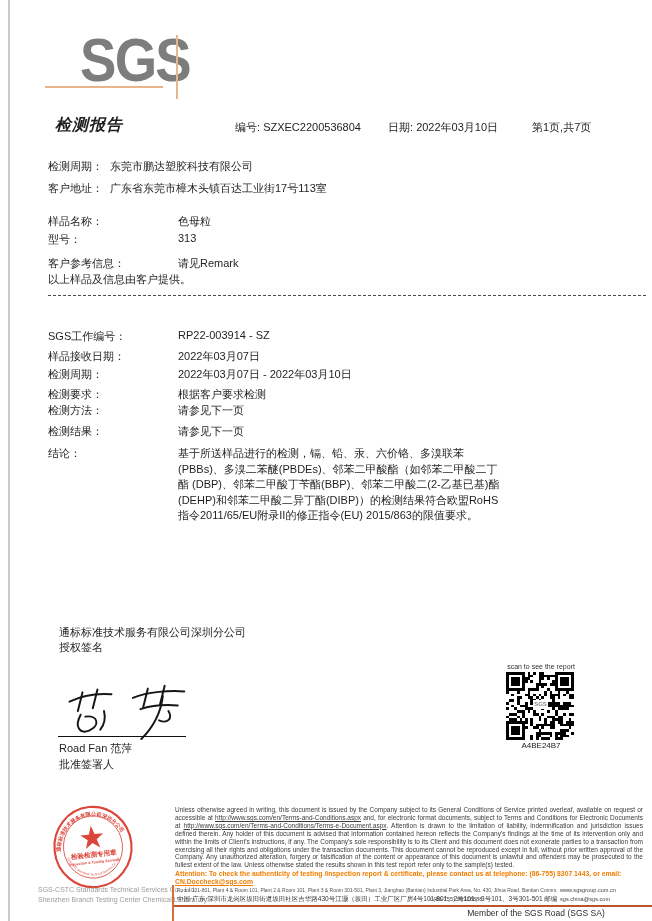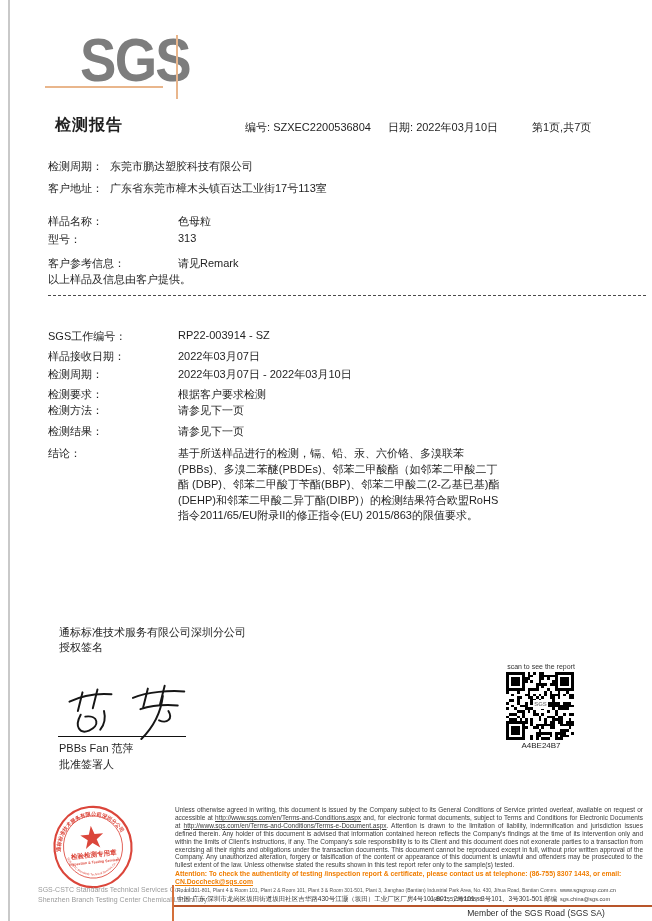--- a/index.html
+++ b/index.html
@@ -7,21 +7,21 @@
     position:relative;width:652px;height:921px;background:#ffffff;overflow:hidden;
     font-family:"Liberation Sans","DejaVu Sans",sans-serif;color:#1f1f1f;
   }
   .scan-edge{position:absolute;left:8px;top:0;width:2px;height:921px;background:#c9c9c9;}
   
   .logo-text{position:absolute;left:80px;top:30px;font-size:62px;line-height:60px;font-weight:bold;
     color:#7d7d7d;letter-spacing:-2px;transform:scaleX(.88);transform-origin:left top;}
   .logo-hline{position:absolute;left:45px;top:86px;width:118px;height:2px;background:#e9b68c;}
   .logo-vline{position:absolute;left:176px;top:35px;width:2px;height:64px;background:#e9b68c;}
   
-  .doc-title{position:absolute;left:55px;top:115px;font-size:16px;font-weight:bold;letter-spacing:1px;}
+  .doc-title{position:absolute;left:55px;top:115px;font-size:16px;font-weight:bold;letter-spacing:1px;font-style:italic;}
   .hdr{position:absolute;top:120px;font-size:11px;white-space:nowrap;}
   
   .row{position:absolute;left:0;width:652px;font-size:11px;white-space:nowrap;}
   .row .lbl{position:absolute;left:48px;}
   .row .v110{position:absolute;left:110px;}
   .row .v178{position:absolute;left:178px;}
   .dash-sep{position:absolute;left:48px;top:295px;width:598px;height:1px;
     background:repeating-linear-gradient(90deg,#4a4a4a 0 3px,transparent 3px 5px);}
   .conclusion{position:absolute;left:178px;top:446px;width:330px;font-size:11px;line-height:15.5px;white-space:normal;}
   
@@ -59,21 +59,21 @@
 <body>
 
 <div class="page">
   <div class="scan-edge"></div>
 
   <div class="logo-text">SGS</div>
   <div class="logo-hline"></div>
   <div class="logo-vline"></div>
 
   <div class="doc-title">检测报告</div>
-  <div class="hdr" style="left:245px;">
+  <div class="hdr" style="left:235px;">
     <span>编号:</span>
     <span>SZXEC2200536804</span>
   </div>
   <div class="hdr" style="left:388px;">
     <span>日期:</span>
     <span>2022年03月10日</span>
   </div>
   <div class="hdr" style="left:532px;text-align:right;">第1页,共7页</div>
 
   <div class="row" style="top:159px;">
@@ -142,21 +142,21 @@
       <path d="M45,31 C47,39 45,46 41,51"></path>
       <path d="M92,7 L87,27"></path>
       <path d="M110,4 L105,24"></path>
       <path d="M76,17 C92,10 116,9 131,10"></path>
       <path d="M84,29 C96,25 112,24 124,25"></path>
       <path d="M108,15 C106,32 98,48 85,61"></path>
       <path d="M114,31 C119,39 113,45 104,41"></path>
     </g>
   </svg>
   <div class="sig-line"></div>
-  <div class="sig-name">PBBs Fan 范萍</div>
+  <div class="sig-name">Road Fan 范萍</div>
   <div class="sig-role">批准签署人</div>
 
   <div class="qr-cap">scan to see the report</div>
   <div class="qr-box"><svg id="qr-svg" width="68" height="68" viewBox="0 0 25 25" shape-rendering="crispEdges">
         <rect x="0" y="0" width="7" height="7" fill="#000"></rect>
         <rect x="1" y="1" width="5" height="5" fill="#fff"></rect>
         <rect x="2" y="2" width="3" height="3" fill="#000"></rect>
         <rect x="18" y="0" width="7" height="7" fill="#000"></rect>
         <rect x="19" y="1" width="5" height="5" fill="#fff"></rect>
         <rect x="20" y="2" width="3" height="3" fill="#000"></rect>

